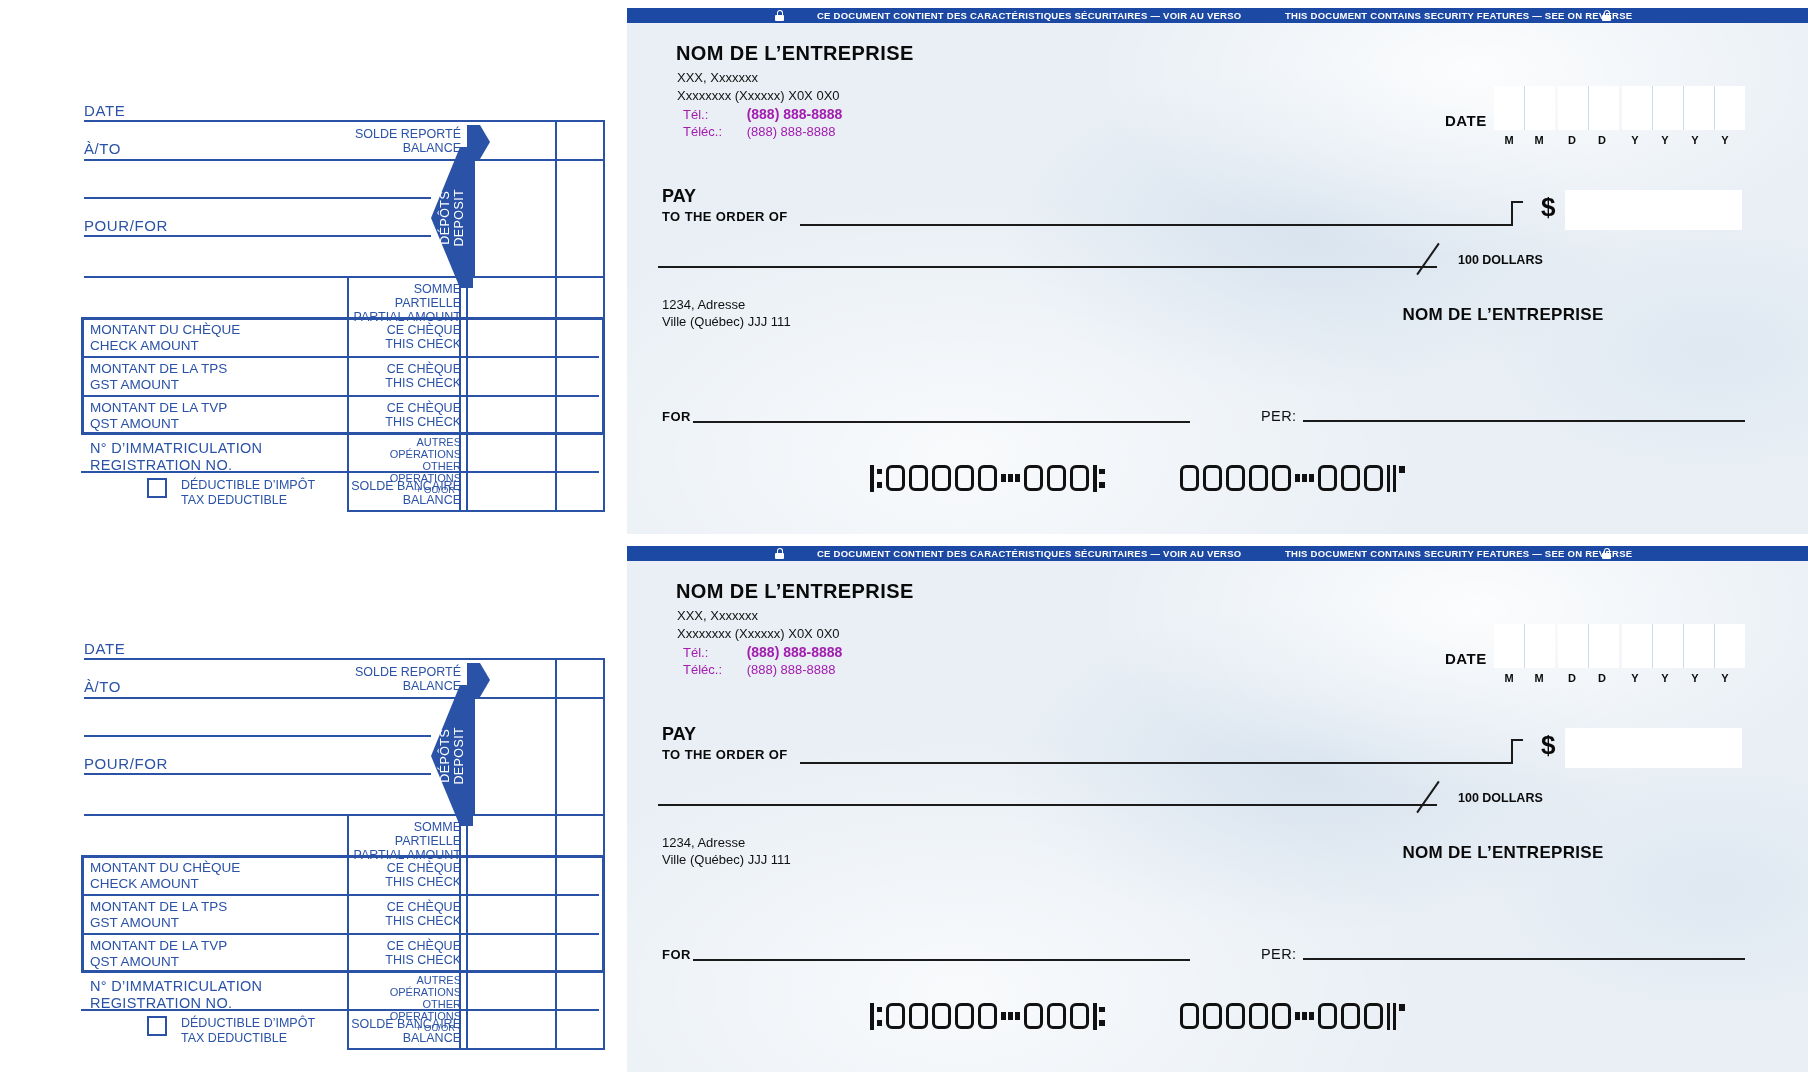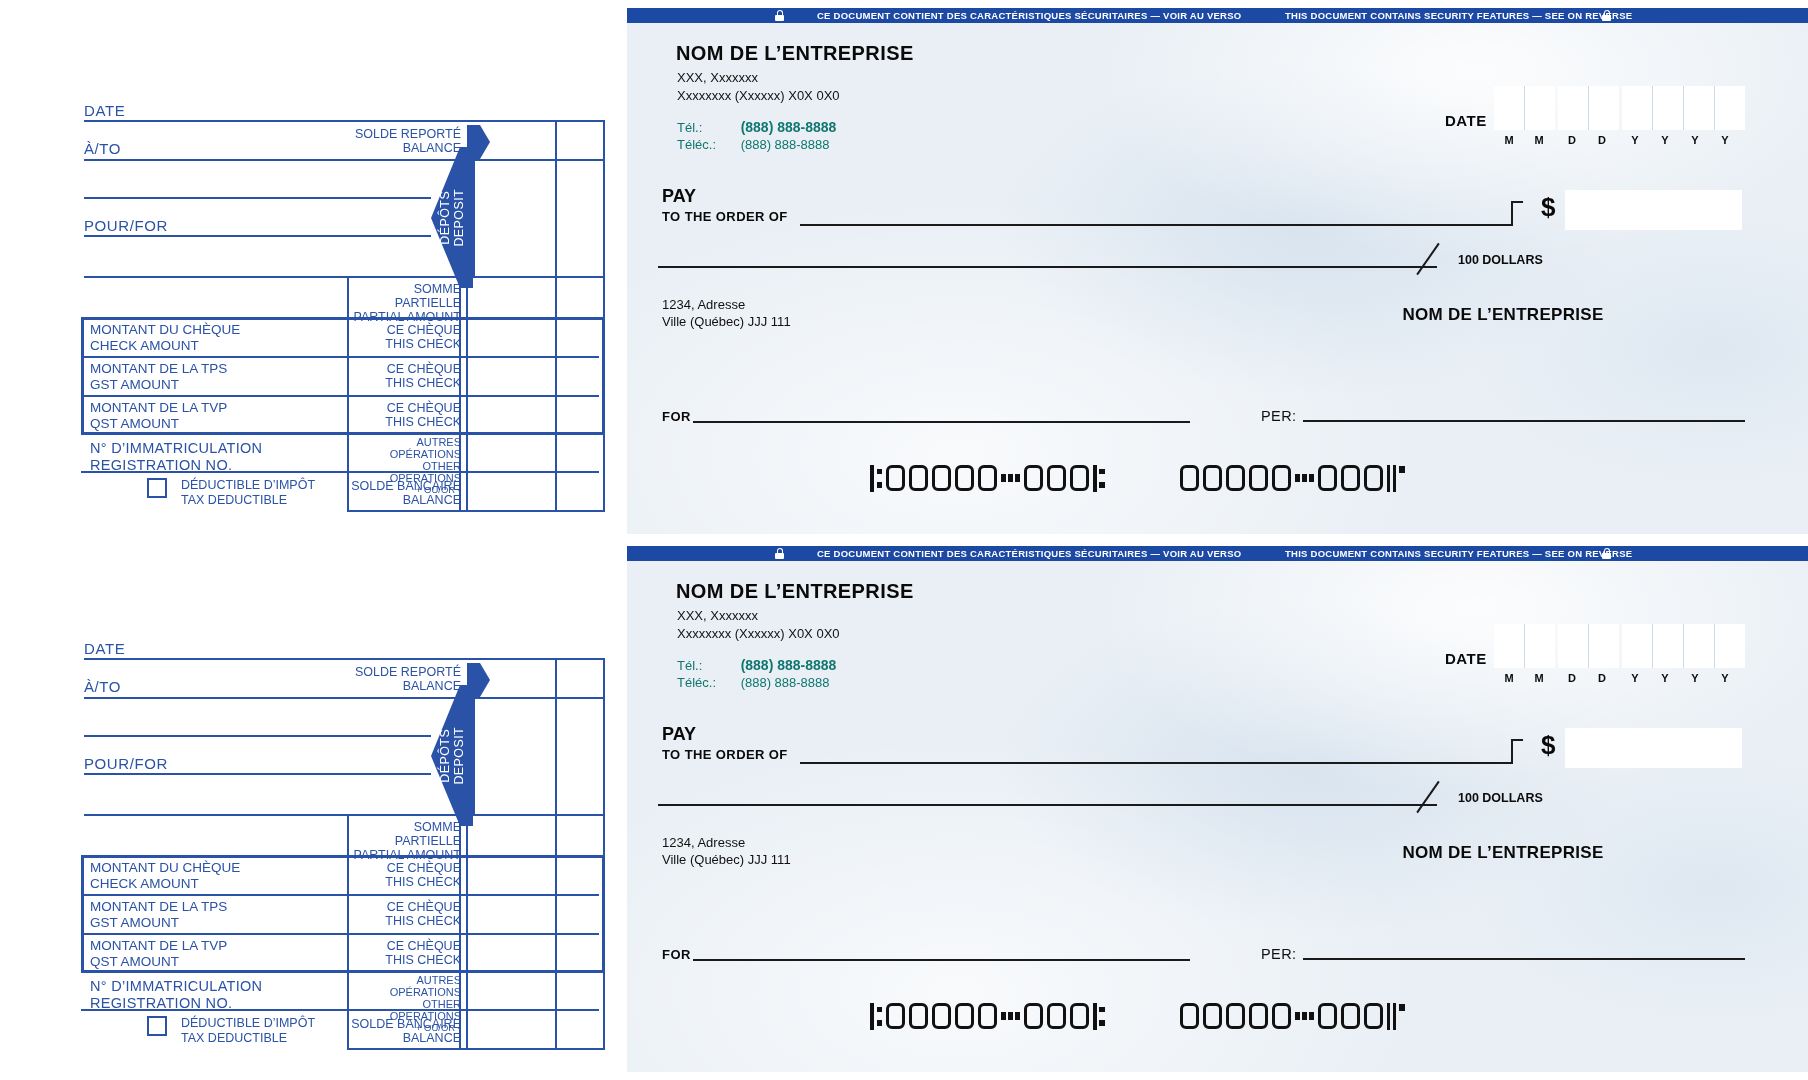--- a/index.html
+++ b/index.html
@@ -39,21 +39,21 @@
   .banner{position:absolute;left:0;top:8px;width:1181px;height:15px;background:#1c49a4;}
   .banner-text{position:absolute;top:2px;color:#fff;font-size:9.5px;font-weight:bold;
                letter-spacing:.25px;white-space:nowrap;}
   .lock{position:absolute;top:2px;width:9px;height:11px;}
   .lock .lbody{position:absolute;bottom:0;left:0;width:9px;height:6px;background:#fff;border-radius:1px;}
   .lock .lshackle{position:absolute;top:0;left:1.5px;width:4px;height:5px;
                   border:1.5px solid #fff;border-bottom:none;border-radius:3px 3px 0 0;}
   .co-name{position:absolute;left:49px;top:42px;font-size:20px;font-weight:bold;
            letter-spacing:.4px;color:#0a0a0a;}
   .co-line{position:absolute;left:50px;font-size:13px;color:#111;}
-  .tel-row{position:absolute;left:50px;font-size:13px;color:#0f766e;margin-top:13px;}
+  .tel-row{position:absolute;left:56px;font-size:13px;color:#a21caf;}
   .tel-row .lab{display:inline-block;width:60px;}
   .tel-bold{font-weight:bold;font-size:14px;}
   .date-label{position:absolute;left:818px;top:112px;font-size:15px;font-weight:bold;
               letter-spacing:.5px;color:#0a0a0a;}
   .date-boxes{position:absolute;left:867px;top:86px;display:flex;}
   .dbox{width:30px;height:44px;background:#fff;border-left:1.5px solid #c9dcea;}
   .dbox:first-child{border-left:none;}
   .dbox.gap{margin-left:3px;border-left:none;}
   .date-letters{position:absolute;left:867px;top:134px;display:flex;}
   .dletter{width:30px;text-align:center;font-size:11px;font-weight:bold;color:#0a0a0a;}

